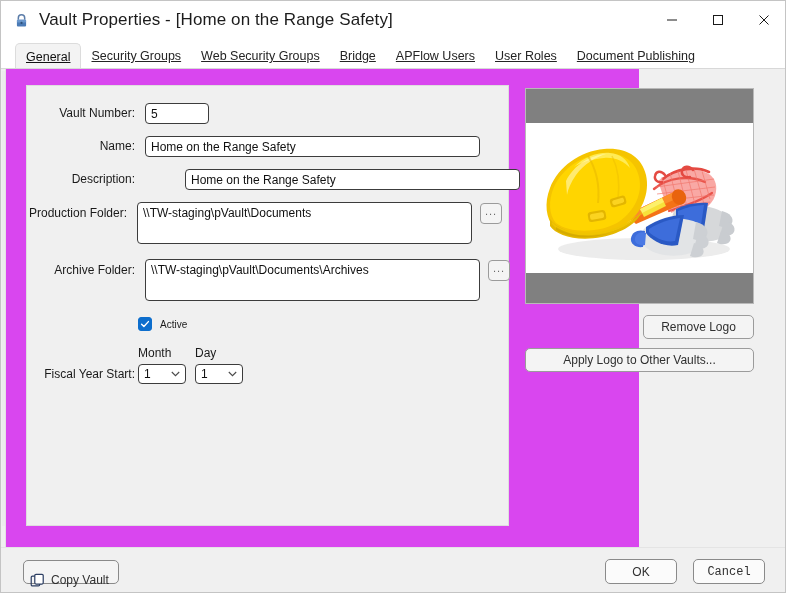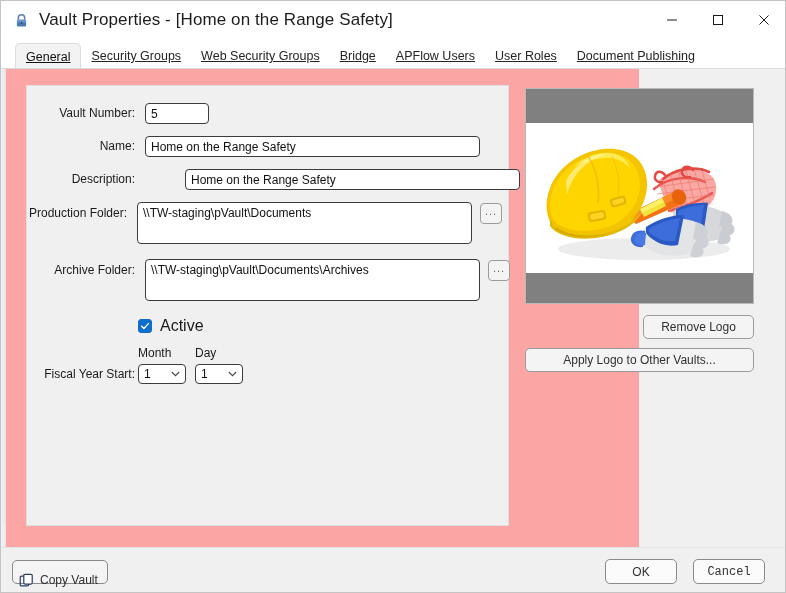--- a/index.html
+++ b/index.html
@@ -93,21 +93,21 @@
     left: 0; top: 67px;
     width: 786px; height: 1px;
     background: #d8d8d8;
   }
 
   
   .body-area {
     position: absolute;
     left: 0; top: 68px;
     width: 638px; height: 478px;
-    background: #fca5a5;
+    background: #d946ef;
   }
 
   .edge-strip {
     position: absolute;
     left: 0; top: 0;
     width: 5px; height: 478px;
     background: #f0f0f0;
     border-right: 1px solid #e3e3e3;
   }
   .edge-strip::before {
@@ -183,21 +183,21 @@
     background: #0d6ecd;
     border: 1px solid #0d6ecd;
     border-radius: 3px;
     display: flex;
     align-items: center;
     justify-content: center;
     cursor: default;
   }
   .check-label {
     margin-left: 8px;
-    font-size: 16px;
+    font-size: 10px;
     color: #1a1a1a;
   }
 
   
   .fiscal-label {
     position: absolute;
     left: 36px; top: 298px;
     width: 98px;
     text-align: right;
     font-size: 12px;
@@ -263,21 +263,21 @@
   
   .footer {
     position: absolute;
     left: 0; top: 546px;
     width: 786px; height: 47px;
     background: #f0f0f0;
     border-top: 1px solid #e4e4e4;
   }
   .copy-vault {
     position: absolute;
-    left: 11px; top: 12px;
+    left: 22px; top: 12px;
     height: 24px;
     padding: 16px 9px 0 6px;
     background: #f4f4f4;
     border: 1px solid #8a8a8a;
     border-radius: 5px;
     display: flex;
     align-items: center;
     font-size: 12px;
     color: #303030;
     cursor: default;

